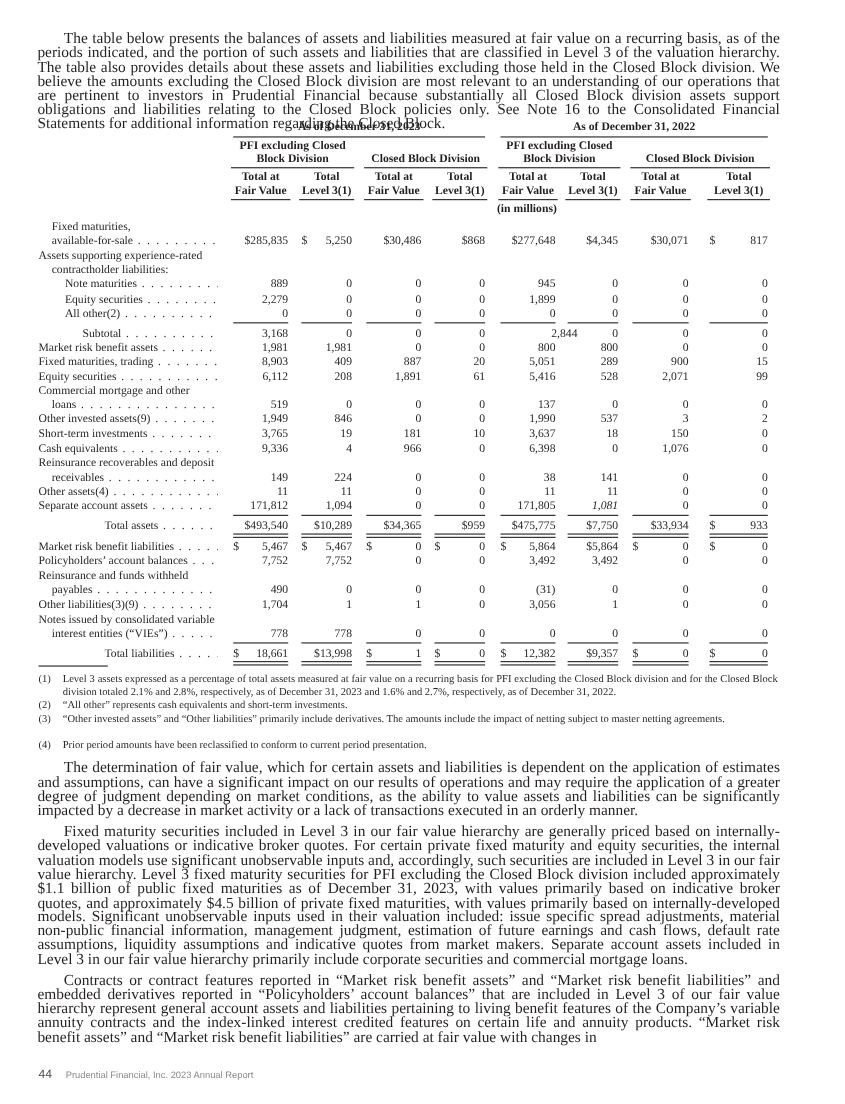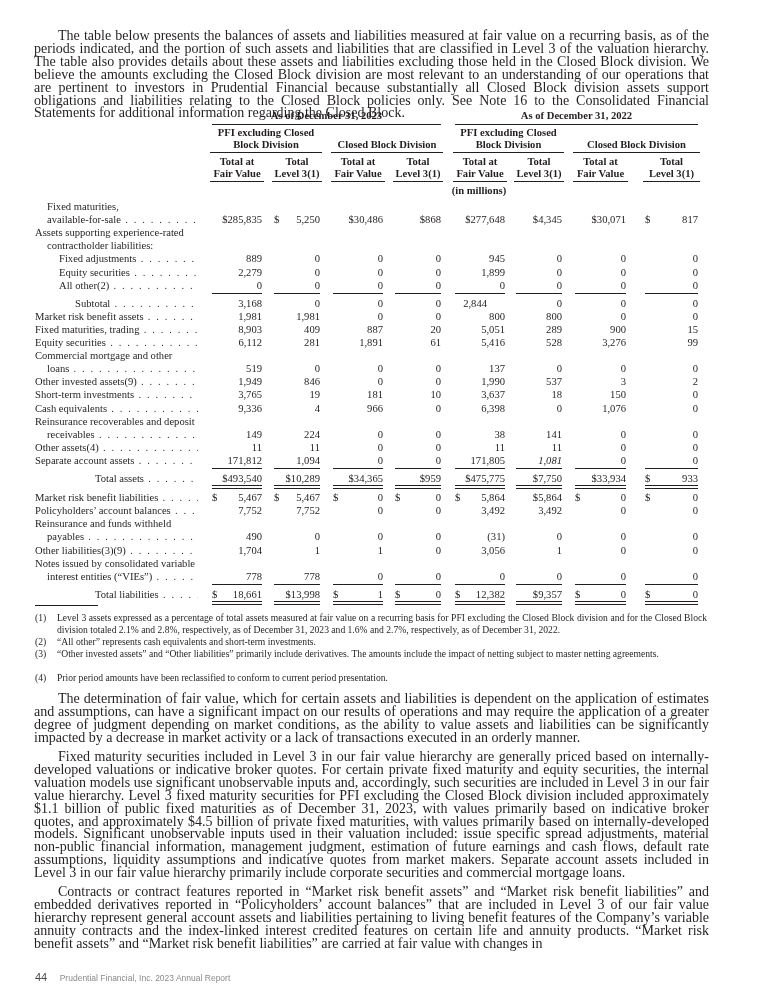--- a/index.html
+++ b/index.html
@@ -110,21 +110,21 @@
       <div class="cell" style="left: 540px; width: 51px;">$30,071</div>
       <div class="cell" style="left: 610px; width: 53px;"><span class="cur">$</span><span>817</span></div>
     </div>
     <div class="row" style="top: 116.2px;">
       <div class="lbl" style="left: 0px; width: 163px;"><span>Assets supporting experience-rated</span></div>
     </div>
     <div class="row" style="top: 129.3px;">
       <div class="lbl" style="left: 12px; width: 151px;"><span>contractholder liabilities:</span></div>
     </div>
     <div class="row" style="top: 142.4px;">
-      <div class="lbl" style="left: 24px; width: 139px;"><span>Fixed adjustments</span><span class="dots"> . . . . . . . . . . . . . . . . . . . . . . . . . . .</span></div>
+      <div class="lbl" style="left: 24px; width: 139px;"><span>Note maturities</span><span class="dots"> . . . . . . . . . . . . . . . . . . . . . . . . . . .</span></div>
       <div class="cell" style="left: 177px; width: 50px;">889</div>
       <div class="cell" style="left: 239px; width: 46px;">0</div>
       <div class="cell" style="left: 298px; width: 50px;">0</div>
       <div class="cell" style="left: 360px; width: 46px;">0</div>
       <div class="cell" style="left: 420px; width: 50px;">945</div>
       <div class="cell" style="left: 481px; width: 46px;">0</div>
       <div class="cell" style="left: 540px; width: 51px;">0</div>
       <div class="cell" style="left: 610px; width: 53px;">0</div>
     </div>
     <div class="row" style="top: 155.5px;">
@@ -156,21 +156,21 @@
     <div class="sum" style="left: 420px; width: 50px; top: 182.7px;"></div>
     <div class="sum" style="left: 481px; width: 46px; top: 182.7px;"></div>
     <div class="sum" style="left: 540px; width: 51px; top: 182.7px;"></div>
     <div class="sum" style="left: 610px; width: 53px; top: 182.7px;"></div>
     <div class="row" style="top: 186.7px;">
       <div class="lbl" style="left: 40px; width: 123px;"><span>Subtotal</span><span class="dots"> . . . . . . . . . . . . . . . . . . . . . . . . . . .</span></div>
       <div class="cell" style="left: 177px; width: 50px;">3,168</div>
       <div class="cell" style="left: 239px; width: 46px;">0</div>
       <div class="cell" style="left: 298px; width: 50px;">0</div>
       <div class="cell" style="left: 360px; width: 46px;">0</div>
-      <div class="cell" style="left: 402px; width: 50px;">2,844</div>
+      <div class="cell" style="left: 440px; width: 50px;">2,844</div>
       <div class="cell" style="left: 481px; width: 46px;">0</div>
       <div class="cell" style="left: 540px; width: 51px;">0</div>
       <div class="cell" style="left: 610px; width: 53px;">0</div>
     </div>
     <div class="row" style="top: 199.8px;">
       <div class="lbl" style="left: 0px; width: 163px;"><span>Market risk benefit assets</span><span class="dots"> . . . . . . . . . . . . . . . . . . . . . . . . . . .</span></div>
       <div class="cell" style="left: 177px; width: 50px;">1,981</div>
       <div class="cell" style="left: 239px; width: 46px;">1,981</div>
       <div class="cell" style="left: 298px; width: 50px;">0</div>
       <div class="cell" style="left: 360px; width: 46px;">0</div>
@@ -186,26 +186,26 @@
       <div class="cell" style="left: 298px; width: 50px;">887</div>
       <div class="cell" style="left: 360px; width: 46px;">20</div>
       <div class="cell" style="left: 420px; width: 50px;">5,051</div>
       <div class="cell" style="left: 481px; width: 46px;">289</div>
       <div class="cell" style="left: 540px; width: 51px;">900</div>
       <div class="cell" style="left: 610px; width: 53px;">15</div>
     </div>
     <div class="row" style="top: 226px;">
       <div class="lbl" style="left: 0px; width: 163px;"><span>Equity securities</span><span class="dots"> . . . . . . . . . . . . . . . . . . . . . . . . . . .</span></div>
       <div class="cell" style="left: 177px; width: 50px;">6,112</div>
-      <div class="cell" style="left: 239px; width: 46px;">281</div>
+      <div class="cell" style="left: 239px; width: 46px;">208</div>
       <div class="cell" style="left: 298px; width: 50px;">1,891</div>
       <div class="cell" style="left: 360px; width: 46px;">61</div>
       <div class="cell" style="left: 420px; width: 50px;">5,416</div>
       <div class="cell" style="left: 481px; width: 46px;">528</div>
-      <div class="cell" style="left: 540px; width: 51px;">3,276</div>
+      <div class="cell" style="left: 540px; width: 51px;">2,071</div>
       <div class="cell" style="left: 610px; width: 53px;">99</div>
     </div>
     <div class="row" style="top: 239.1px;">
       <div class="lbl" style="left: 0px; width: 163px;"><span>Commercial mortgage and other</span></div>
     </div>
     <div class="row" style="top: 252.2px;">
       <div class="lbl" style="left: 12px; width: 151px;"><span>loans</span><span class="dots"> . . . . . . . . . . . . . . . . . . . . . . . . . . .</span></div>
       <div class="cell" style="left: 177px; width: 50px;">519</div>
       <div class="cell" style="left: 239px; width: 46px;">0</div>
       <div class="cell" style="left: 298px; width: 50px;">0</div>

